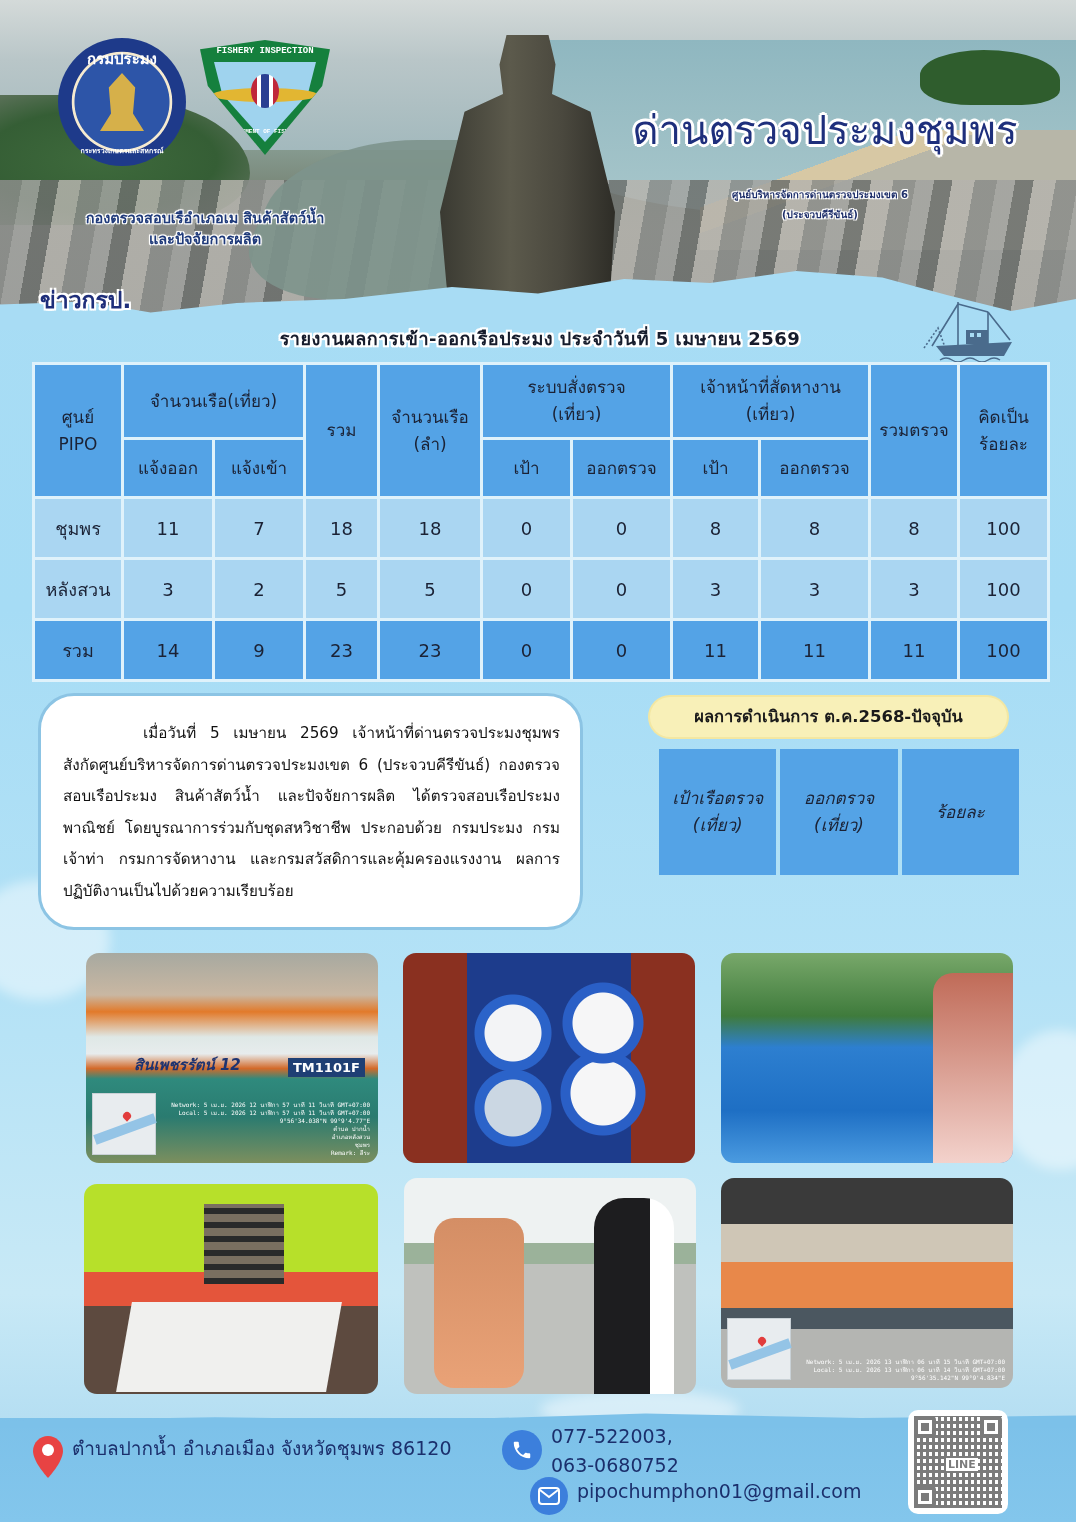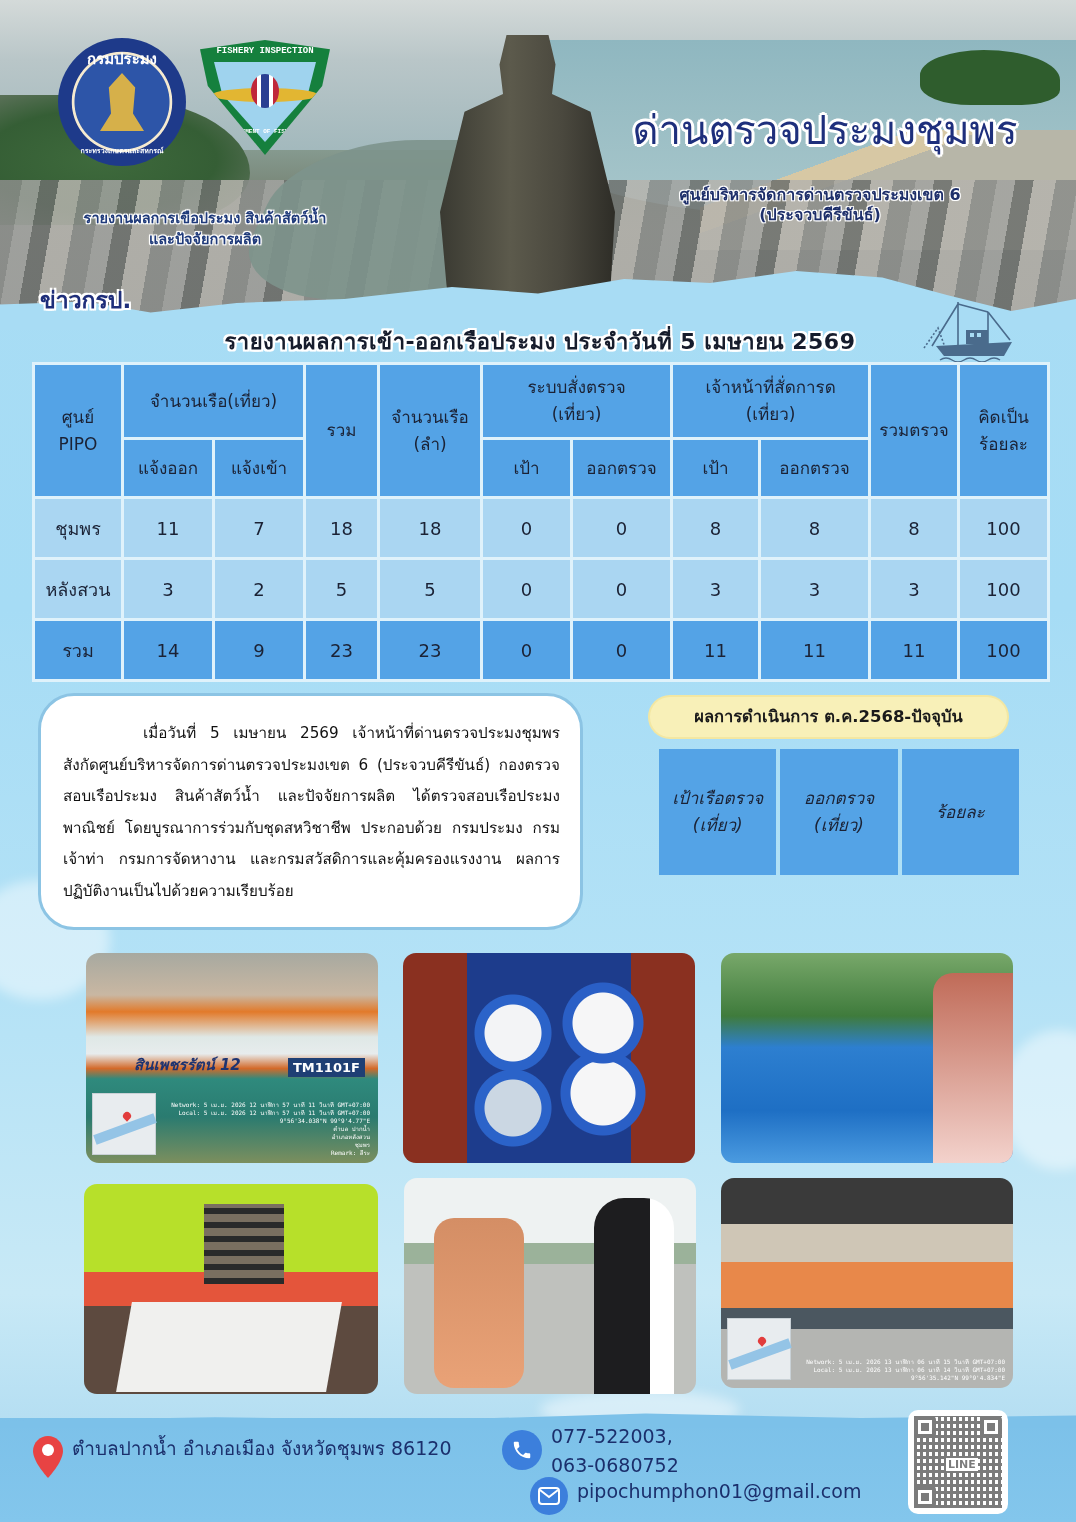--- a/index.html
+++ b/index.html
@@ -72,32 +72,32 @@
     font-size:14.5px; font-weight:bold; color:#1f3a7a; line-height:21px;
     text-shadow: 0 0 2px #fff, 0 0 3px #fff, 1px 1px 0 #fff, -1px -1px 0 #fff, 1px -1px 0 #fff, -1px 1px 0 #fff;
   }
   .hero-title {
     position:absolute; left:600px; top:98px; width:450px; text-align:center;
     font-family: "DejaVu Serif", serif; font-size:40px; font-weight:normal; color:#1e2f7c;
     text-shadow: 0 0 3px #fff, 2px 2px 0 #fff, -2px -2px 0 #fff, 2px -2px 0 #fff, -2px 2px 0 #fff, 0 3px 0 #fff, 3px 0 0 #fff, 0 -3px 0 #fff, -3px 0 0 #fff;
   }
   .hero-sub-right {
     position:absolute; left:650px; top:185px; width:340px; text-align:center;
-    font-size:16px; font-weight:bold; color:#1e2f6a; line-height:20px;
+    font-size:10px; font-weight:bold; color:#1e2f6a; line-height:20px;
     text-shadow: 0 0 2px #fff, 1px 1px 0 #fff, -1px -1px 0 #fff, 1px -1px 0 #fff, -1px 1px 0 #fff;
   }
   .news-tag {
     position:absolute; left:40px; top:282px; font-size:23px; font-weight:bold; color:#1e2e7a;
     text-shadow: 2px 2px 0 #fff, -2px -2px 0 #fff, 2px -2px 0 #fff, -2px 2px 0 #fff, 0 2px 0 #fff, 2px 0 0 #fff;
   }
 
   
   .report-title {
     position:absolute; left:160px; top:324px; width:760px; text-align:center;
-    font-size:22px; font-weight:bold; color:#161c2c; letter-spacing:0.5px;
+    font-size:18px; font-weight:bold; color:#161c2c; letter-spacing:0.5px;
     text-shadow: 2px 2px 0 #fff, -2px -2px 0 #fff, 2px -2px 0 #fff, -2px 2px 0 #fff, 0 2px 0 #fff, 2px 0 0 #fff, 0 -2px 0 #fff, -2px 0 0 #fff;
   }
   .boat-icon { position:absolute; left:918px; top:298px; width:100px; height:72px; }
 
   
   table.main {
     position:absolute; left:32px; top:362px; width:1012px;
     border-collapse: separate; border-spacing: 3px;
     background: #dff2fb;
     font-family: "DejaVu Sans", sans-serif;
@@ -230,21 +230,21 @@
 
 <div class="logo-fi">
   <div class="inner"></div>
   <div class="wing"></div>
   <div class="badge"></div>
   <span class="t1">FISHERY INSPECTION</span>
   <span class="t2">DEPARTMENT OF FISHERIES</span>
 </div>
 
 <div class="hero-sub-left">
-  <div>รายงานผลการเขือประมง สินค้าสัตว์น้ำ</div>
+  <div>กองตรวจสอบเรือำเภอเม สินค้าสัตว์น้ำ</div>
   <div>และปัจจัยการผลิต</div>
 </div>
 
 <div class="hero-title">ด่านตรวจประมงชุมพร</div>
 
 <div class="hero-sub-right">
   <div>ศูนย์บริหารจัดการด่านตรวจประมงเขต 6</div>
   <div>(ประจวบคีรีขันธ์)</div>
 </div>
 
@@ -286,21 +286,21 @@
   <tbody>
       <tr class="h1">
     <th rowspan="2" style="white-space:pre-line">ศูนย์
 PIPO</th>
     <th colspan="2">จำนวนเรือ(เที่ยว)</th>
     <th rowspan="2">รวม</th>
     <th rowspan="2" style="white-space:pre-line">จำนวนเรือ
 (ลำ)</th>
     <th colspan="2" style="white-space:pre-line">ระบบสั่งตรวจ
 (เที่ยว)</th>
-    <th colspan="2" style="white-space:pre-line">เจ้าหน้าที่สั่ดการด
+    <th colspan="2" style="white-space:pre-line">เจ้าหน้าที่สั่ดหางาน
 (เที่ยว)</th>
     <th rowspan="2">รวมตรวจ</th>
     <th rowspan="2" style="white-space:pre-line">คิดเป็น
 ร้อยละ</th>
   </tr>
   <tr class="h2">
     <th>แจ้งออก</th>
     <th>แจ้งเข้า</th>
     <th>เป้า</th>
     <th>ออกตรวจ</th>

